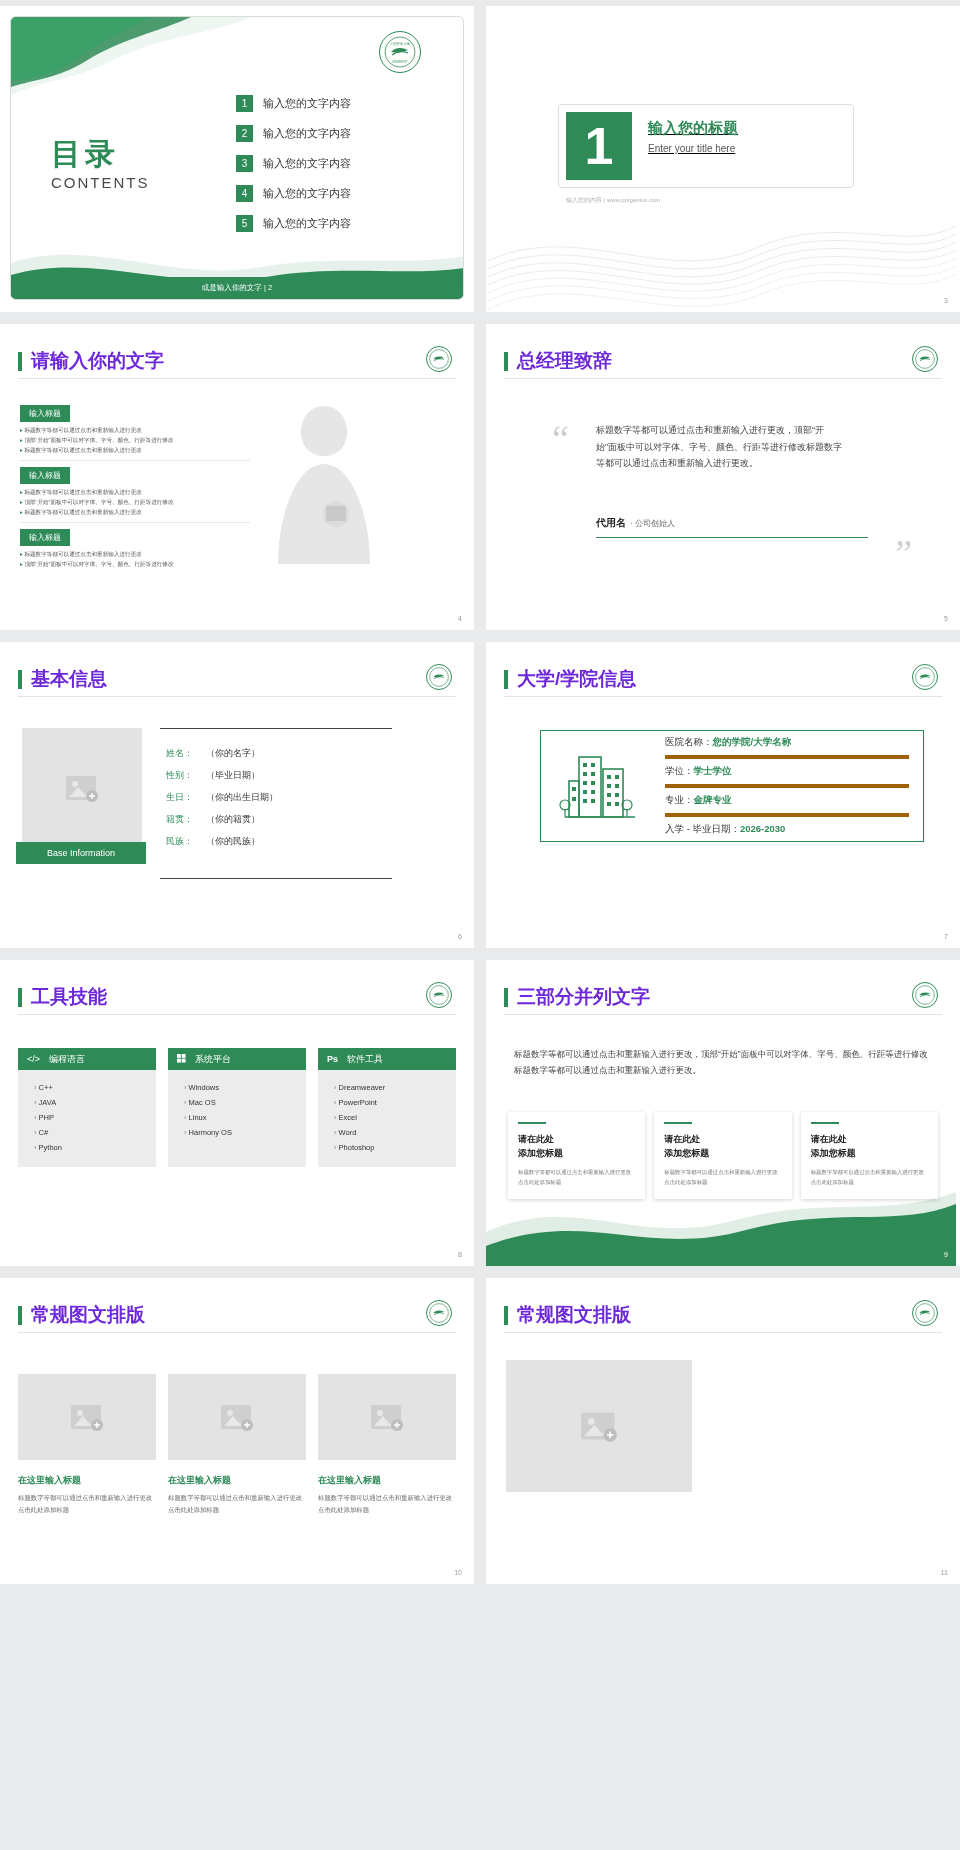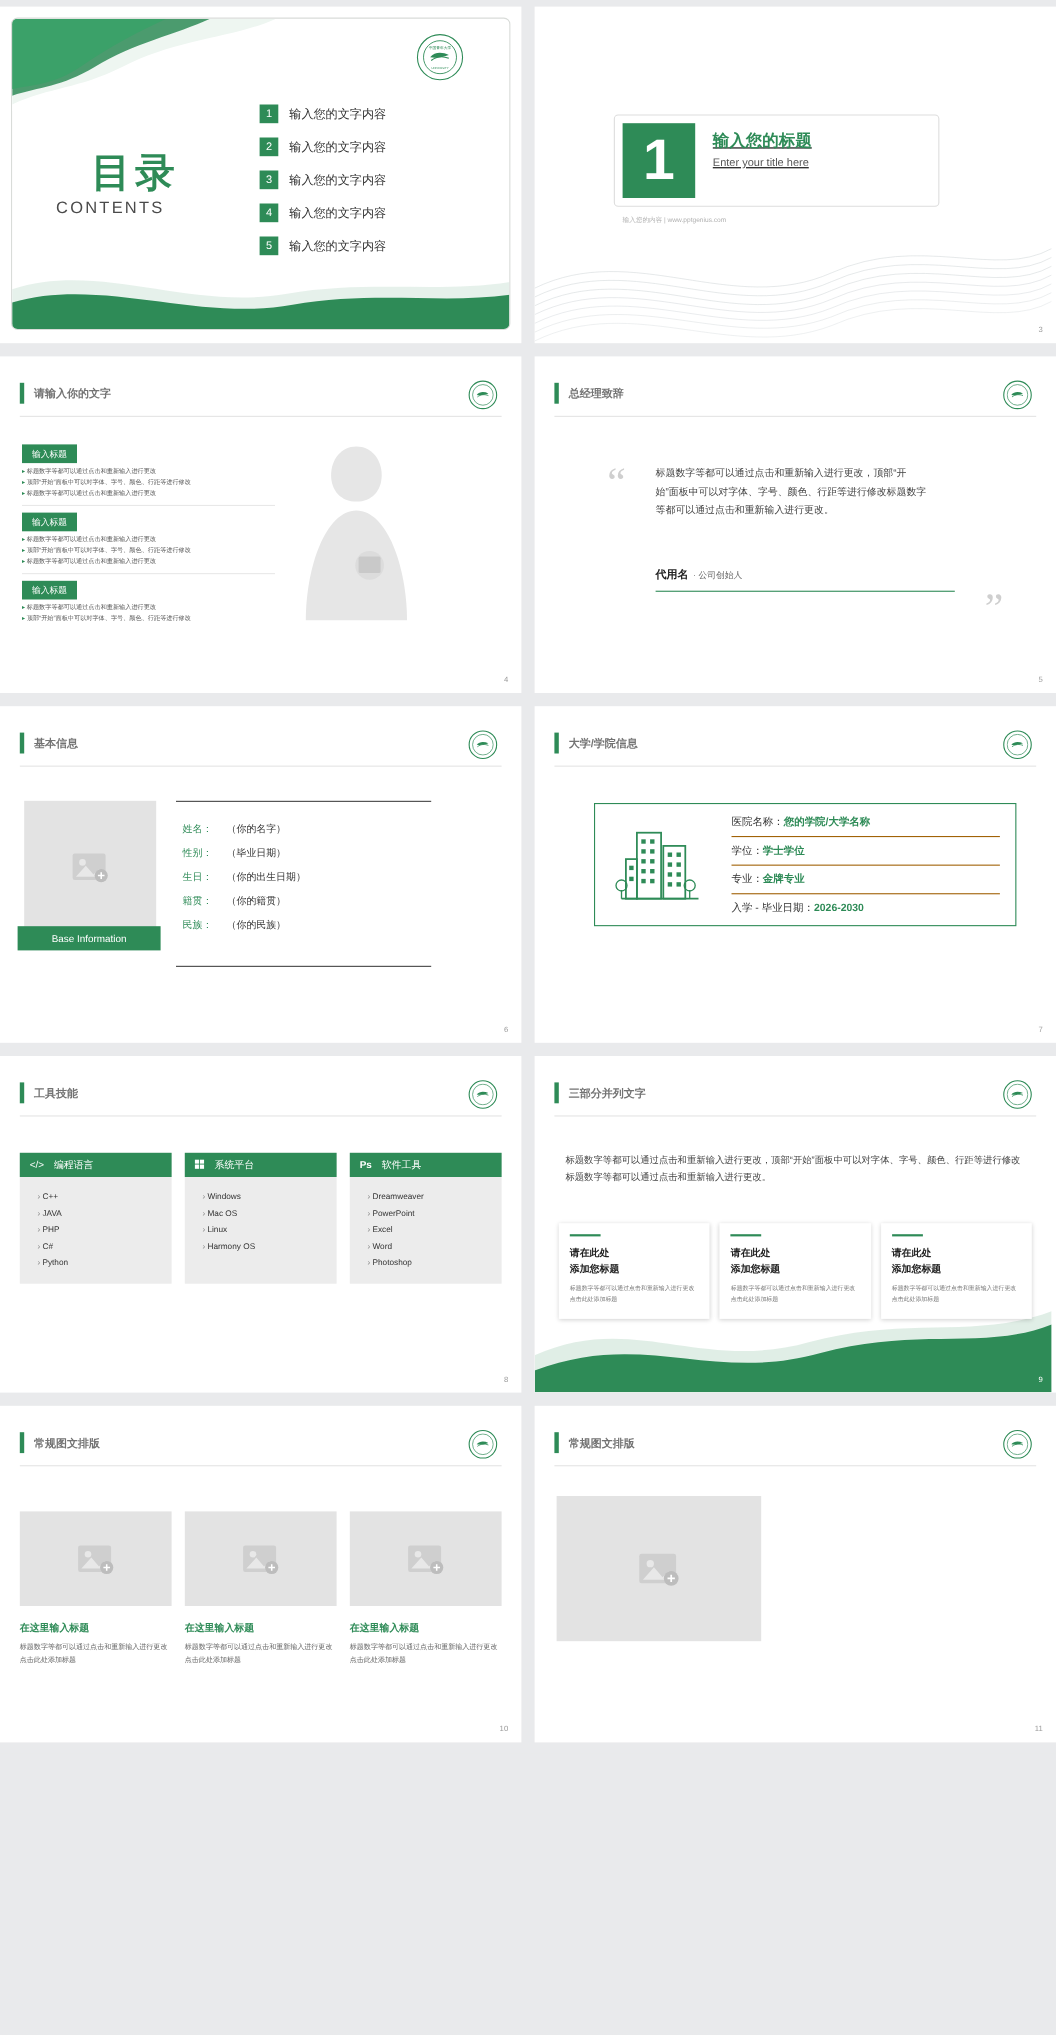--- a/index.html
+++ b/index.html
@@ -60,23 +60,22 @@
   .s2 .logo-wrap { position: absolute; right: 42px; top: 14px; }
   .s2 .logo-big {
     width: 42px; height: 42px; border-radius: 50%;
     border: 1.3px solid #2e8b57; display: flex; align-items: center; justify-content: center;
     background: #fff;
   }
   .s2 .title-block {
     position: absolute; left: 40px; top: 120px;
   }
   .s2 .cn-title {
-    font-size: 36px; font-weight: bold; color: #2e8b57; letter-spacing: 4px;
+    font-size: 30px; font-weight: bold; color: #2e8b57; letter-spacing: 4px;
     line-height: 1.1;
-    margin-left: 32px;
   }
   .s2 .en-title {
     font-size: 15px; color: #4a4a4a; letter-spacing: 2px; margin-top: 4px;
   }
   .s2 .toc { position: absolute; left: 225px; top: 78px; }
   .s2 .toc-row { display: flex; align-items: center; margin-bottom: 13px; }
   .s2 .toc-num {
     width: 17px; height: 17px; background: #2e8b57; color: #fff;
     font-size: 10px; display: flex; align-items: center; justify-content: center;
     margin-right: 10px; flex: none;
@@ -100,21 +99,21 @@
     display: flex; align-items: center; justify-content: center;
     line-height: 1; margin: 7px 0 7px 7px;
   }
   .s3 .card-txt { padding: 14px 0 0 16px; text-decoration: underline; }
   .s3 .card-cn { font-size: 15px; font-weight: bold; color: #2e8b57; }
   .s3 .card-en { font-size: 10px; color: #555; margin-top: 5px; }
   .s3 .src { position: absolute; left: 80px; top: 190px; font-size: 6px; color: #b0b0b0; }
   
   .hdr { position: absolute; left: 18px; top: 24px; display: flex; align-items: center; }
   .hdr .bar { width: 4px; height: 19px; background: #2e8b57; margin-right: 9px; }
-  .hdr .htxt { font-size: 10px; font-weight: bold; color: #737373; }
+  .hdr .htxt { font-size: 19px; font-weight: bold; color: #6d28d9; }
   .hdr-logo { position: absolute; right: 22px; top: 22px; }
   .hdr-rule {
     position: absolute; left: 18px; right: 18px; top: 54px; height: 1px; background: #e4e4e4;
   }
   
   .s4 .sil {
     position: absolute; right: 78px; top: 74px; width: 144px; height: 166px;
   }
   .s4 .tagline {
     display: inline-block; background: #2e8b57; color: #fff;
@@ -159,21 +158,21 @@
   .s6 .row { display: flex; font-size: 9px; margin: 0 0 9px 0; padding-left: 6px; }
   .s6 .k { color: #2e8b57; width: 40px; flex: none; }
   .s6 .v { color: #333; }
   
   .s7 .panel {
     position: absolute; left: 54px; top: 88px; right: 36px; height: 112px;
     border: 1px solid #2e8b57; display: flex; align-items: center;
   }
   .s7 .bldg { width: 118px; display: flex; align-items: center; justify-content: center; flex: none; }
   .s7 .lines { flex: 1; padding-left: 6px; padding-right: 14px; }
-  .s7 .ln { font-size: 9.5px; color: #333; padding: 6px 0; border-bottom: 1px solid #a16207; }
+  .s7 .ln { font-size: 9.5px; color: #333; padding: 6px 0; border-bottom: 4px solid #a16207; }
   .s7 .ln:last-child { border-bottom: none; }
   .s7 .ln b { color: #2e8b57; }
   
   .s8 .cols { position: absolute; left: 18px; right: 18px; top: 88px; display: flex; gap: 12px; }
   .s8 .col { flex: 1; background: #ececec; }
   .s8 .chead {
     background: #2e8b57; color: #fff; height: 22px; display: flex; align-items: center;
     font-size: 9px; padding-left: 9px; gap: 9px;
   }
   .s8 .clist { padding: 10px 0 12px 16px; font-size: 7.5px; color: #333; line-height: 2.0; }
@@ -264,20 +263,21 @@
         </div>
         <div class="toc-row">
           <div class="toc-num">4</div>
           <div class="toc-text">输入您的文字内容</div>
         </div>
         <div class="toc-row">
           <div class="toc-num">5</div>
           <div class="toc-text">输入您的文字内容</div>
         </div>
       </div>
+      <div class="footer-bar">或是输入你的文字 | 2</div>
     </div>
   </div>
 
   <div class="slide s3">
     <div class="dots">
       <svg width="470" height="120" viewBox="0 0 470 120" preserveAspectRatio="none">
         <g fill="#cfd3d6">
           <path d="M0,70 C90,26 180,96 270,56 C350,20 420,62 470,34" stroke="#d2d6d9" stroke-width="0.5" fill="none"></path>
           <path d="M0,78 C90,34 180,104 270,64 C350,28 420,70 470,42" stroke="#d2d6d9" stroke-width="0.5" fill="none"></path>
           <path d="M0,86 C90,42 180,112 270,72 C350,36 420,78 470,50" stroke="#d2d6d9" stroke-width="0.5" fill="none"></path>

